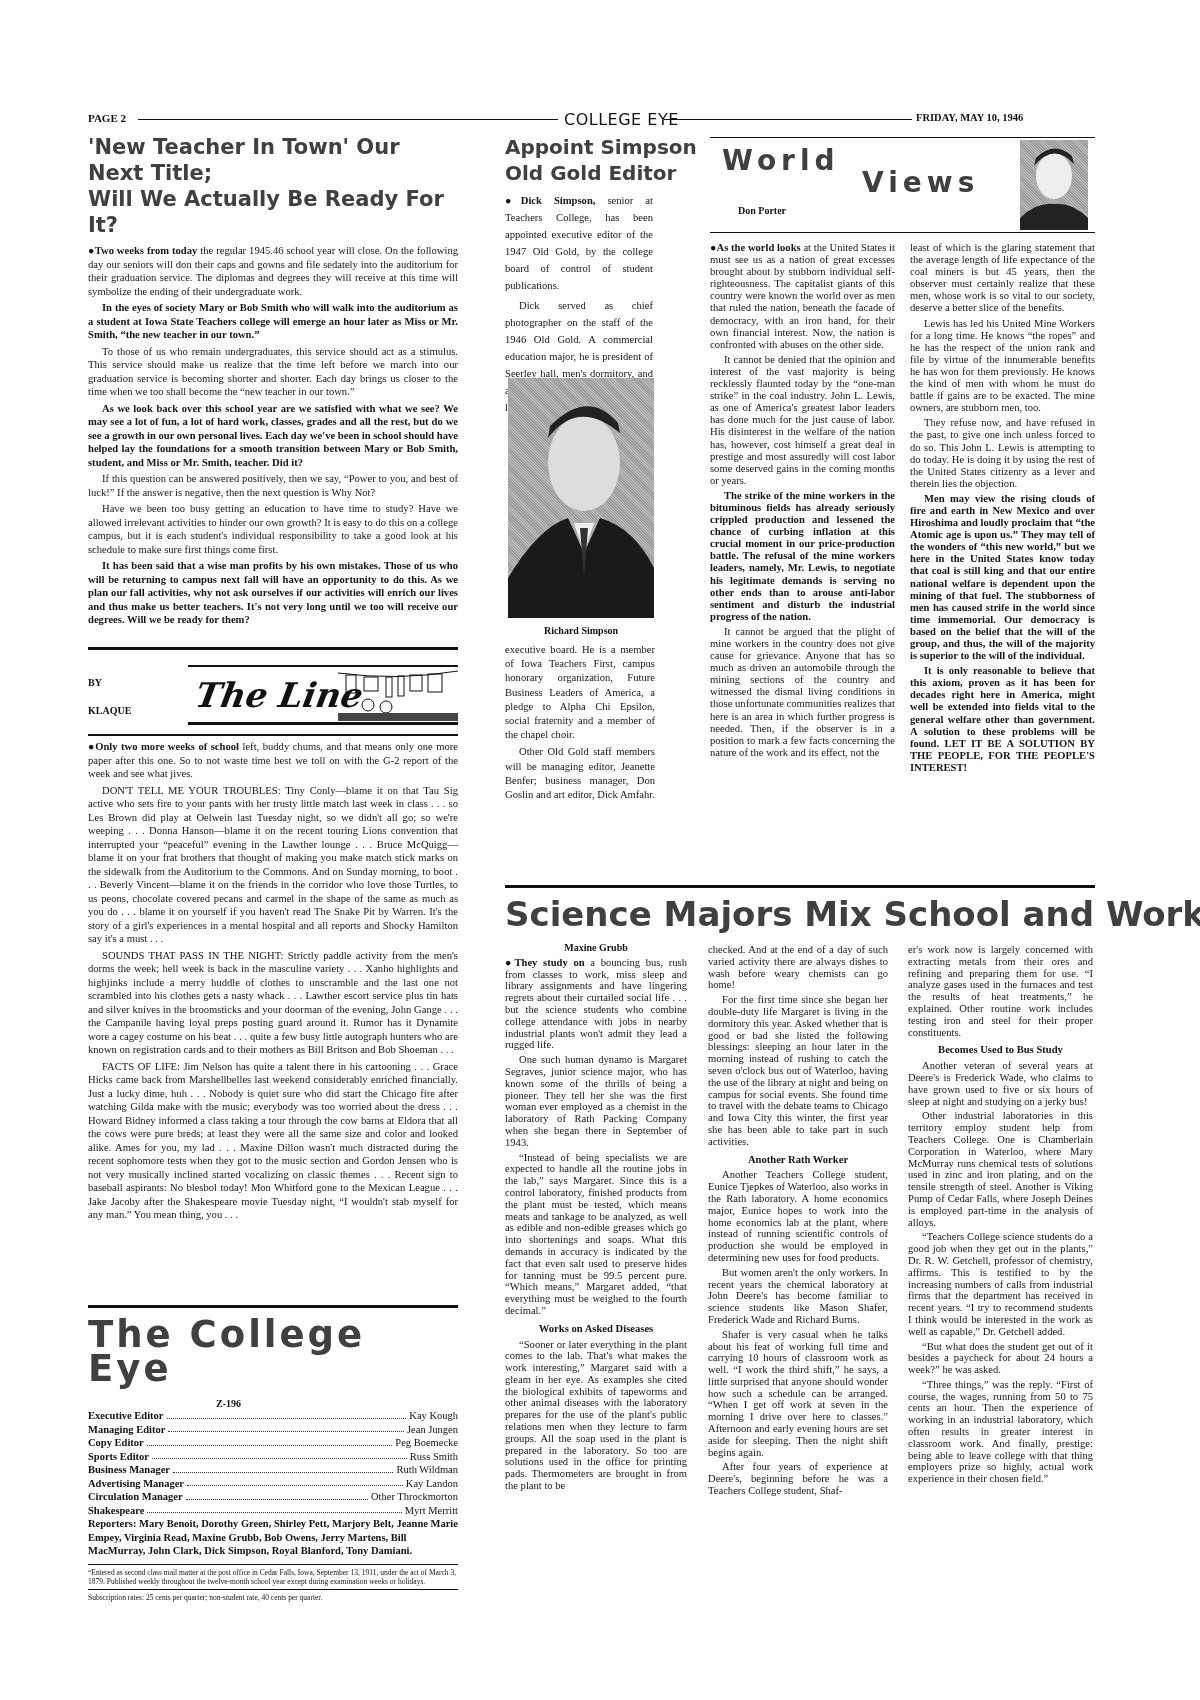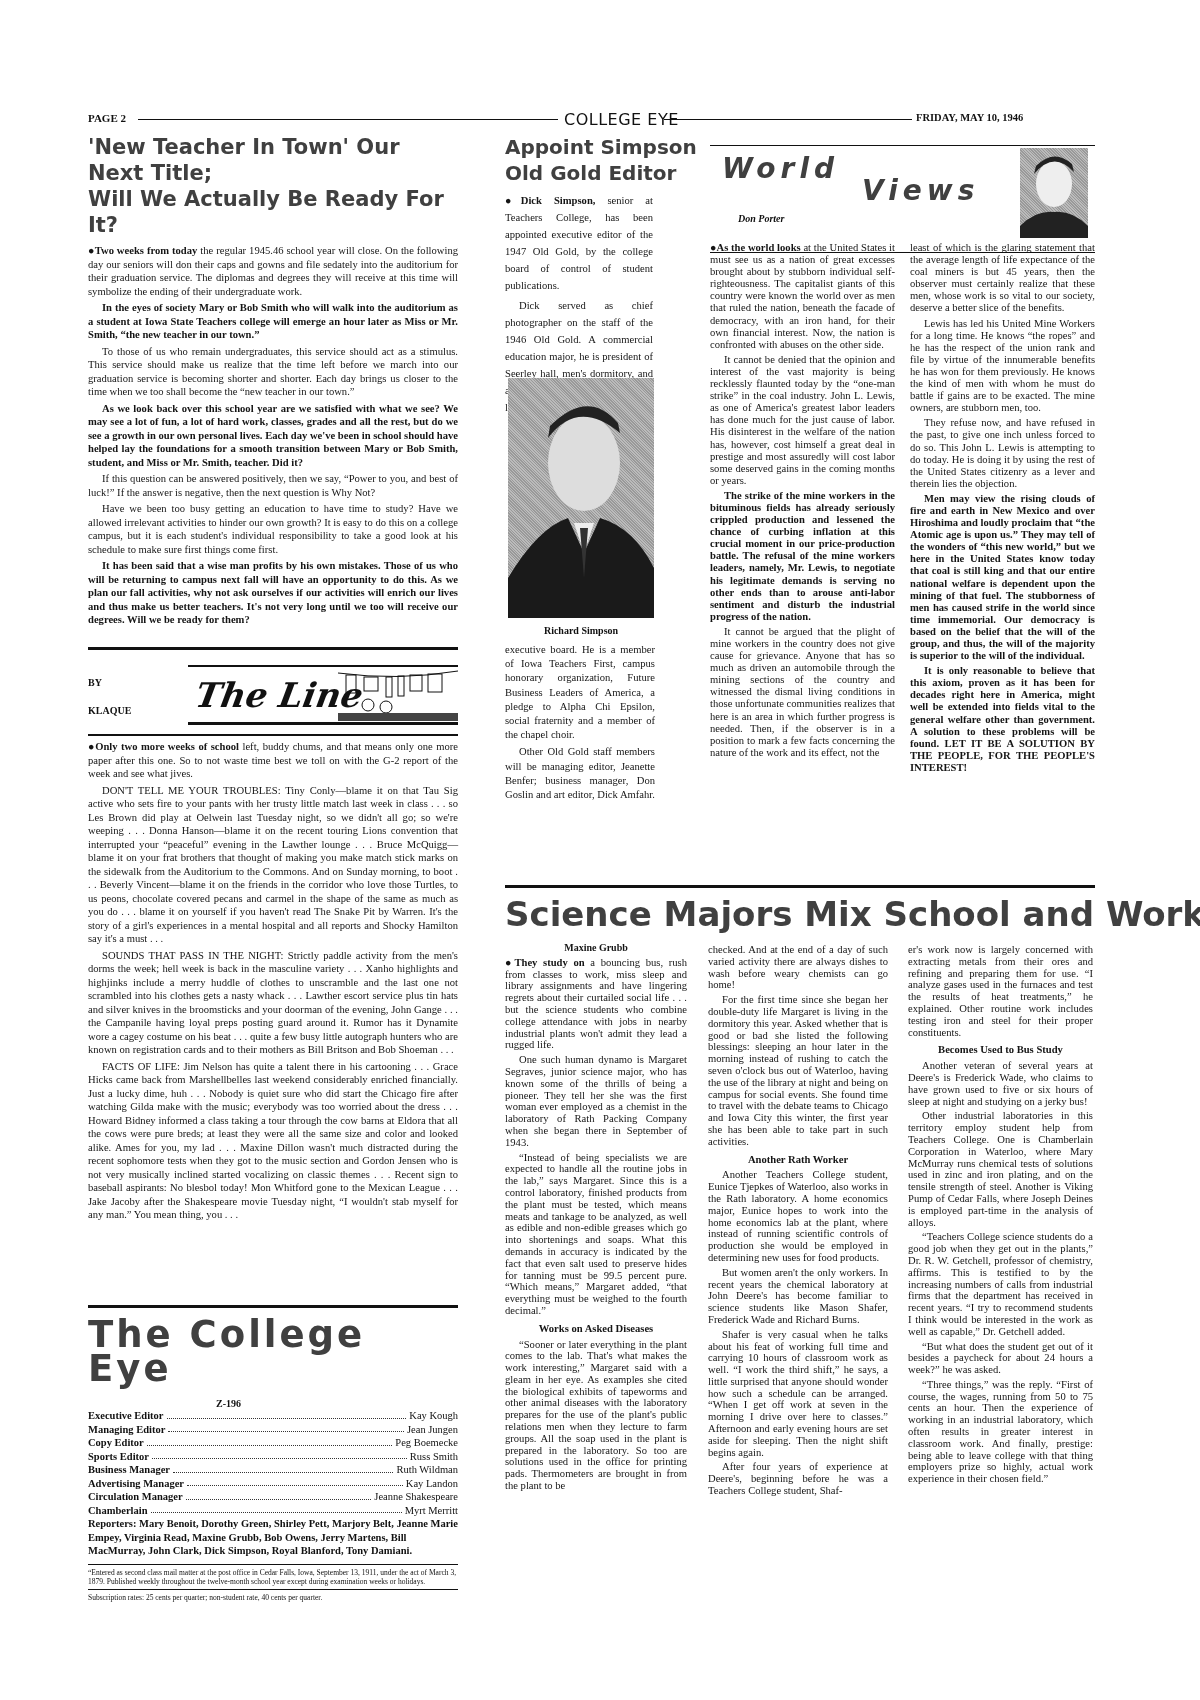--- a/index.html
+++ b/index.html
@@ -109,24 +109,24 @@
         <span class="val">Ruth Wildman</span>
       </div>
     <div class="masthead-row">
         <span>Advertising Manager</span>
         <span class="dots"></span>
         <span class="val">Kay Landon</span>
       </div>
     <div class="masthead-row">
         <span>Circulation Manager</span>
         <span class="dots"></span>
-        <span class="val">Jeanne Shakespeare</span>
-      </div>
-    <div class="masthead-row">
-        <span>Chamberlain</span>
+        <span class="val">Other Throckmorton</span>
+      </div>
+    <div class="masthead-row">
+        <span>Shakespeare</span>
         <span class="dots"></span>
         <span class="val">Myrt Merritt</span>
       </div>
   </div>
   <div style="font-family:'Liberation Serif',serif;font-weight:bold;font-size:10.5px;line-height:13.5px;">
     <span>Reporters:</span> <span>Mary Benoit, Dorothy Green, Shirley Pett, Marjory Belt, Jeanne Marie Empey, Virginia Read, Maxine Grubb, Bob Owens, Jerry Martens, Bill MacMurray, John Clark, Dick Simpson, Royal Blanford, Tony Damiani.</span>
   </div>
   <div class="rule" style="height:1px;margin:6px 0 3px;"></div>
   <div style="font-family:'Liberation Serif',serif;font-size:7.5px;line-height:9px;">“Entered as second class mail matter at the post office in Cedar Falls, Iowa, September 13, 1911, under the act of March 3, 1879. Published weekly throughout the twelve-month school year except during examination weeks or holidays.</div>
   <div class="rule" style="height:1px;margin:3px 0 3px;"></div>
@@ -153,21 +153,21 @@
     <path d="M72 150 L76 200 L80 150 Z" fill="#333"></path>
   </svg>
 </div>
 <div class="abs caption" style="left:505px;top:625px;width:152px;">Richard Simpson</div>
 
 <div class="abs body-text" style="left:505px;top:643px;width:150px;line-height:14.2px;">
   <p class="first">executive board. He is a member of Iowa Teachers First, campus honorary organization, Future Business Leaders of America, a pledge to Alpha Chi Epsilon, social fraternity and a member of the chapel choir.</p>
   <p>Other Old Gold staff members will be managing editor, Jeanette Benfer; business manager, Don Goslin and art editor, Dick Amfahr.</p>
 </div>
 
-<div class="abs" style="left:710px;top:145px;width:385px;height:108px;border-top:1px solid #111;border-bottom:1px solid #111;font-style:italic;">
+<div class="abs" style="left:710px;top:137px;width:385px;height:96px;border-top:1px solid #111;border-bottom:1px solid #111;">
   <span class="abs sans-head" style="left:12px;top:6px;font-size:28px;letter-spacing:5px;">World</span>
   <span class="abs sans-head" style="left:152px;top:28px;font-size:28px;letter-spacing:5px;">Views</span>
   <span class="abs" style="left:28px;top:67px;font-family:'Liberation Serif',serif;font-weight:bold;font-size:10px;">Don Porter</span>
   <div class="abs photo" style="left:310px;top:2px;width:68px;height:90px;">
     <svg width="68" height="90" viewBox="0 0 68 90">
       <ellipse cx="34" cy="36" rx="18" ry="23" fill="#eee"></ellipse>
       <path d="M14 26 Q34 2 54 24 L52 16 Q34 0 16 18 Z" fill="#222"></path>
       <path d="M0 90 L0 78 Q16 62 34 64 Q52 62 68 78 L68 90 Z" fill="#222"></path>
     </svg>
   </div>

